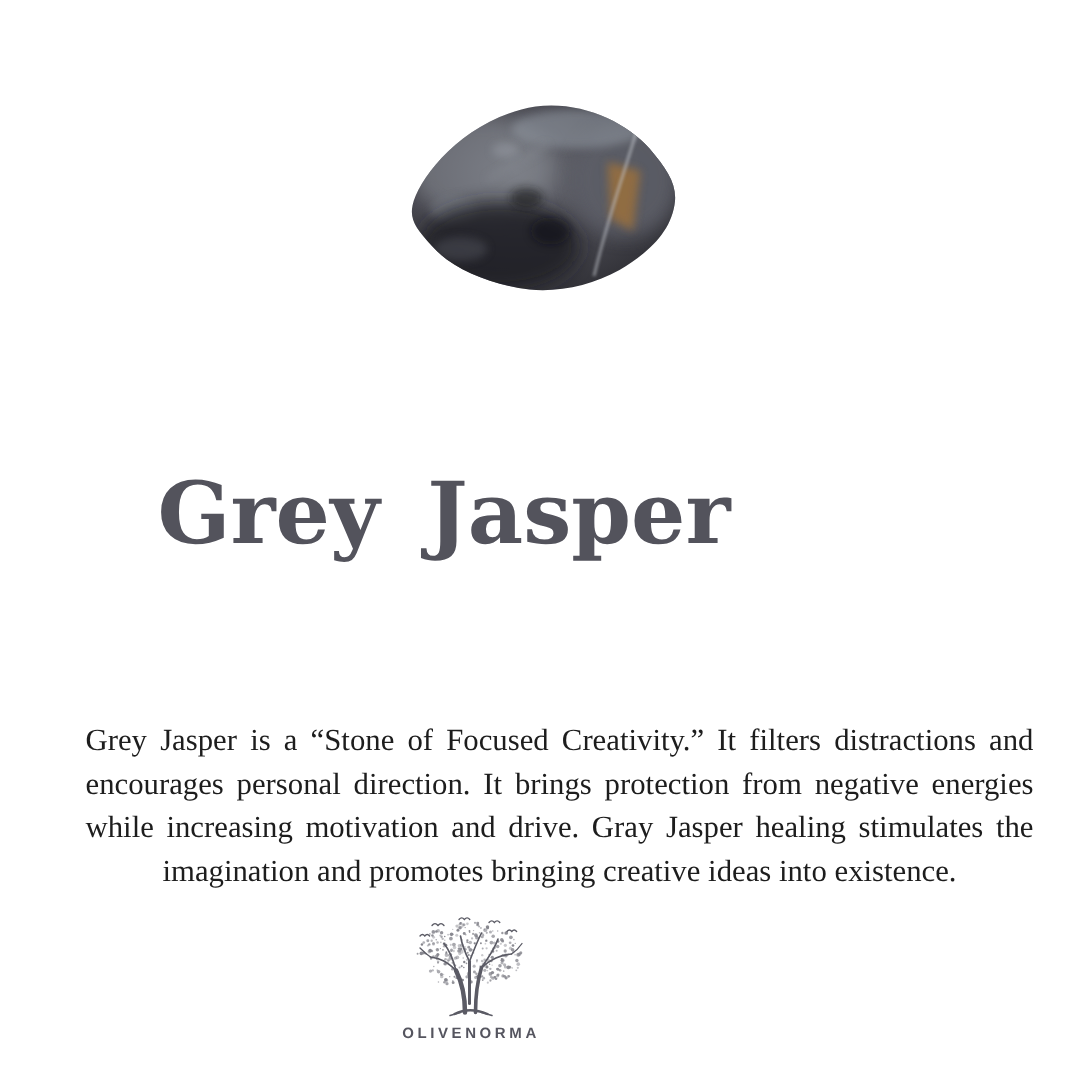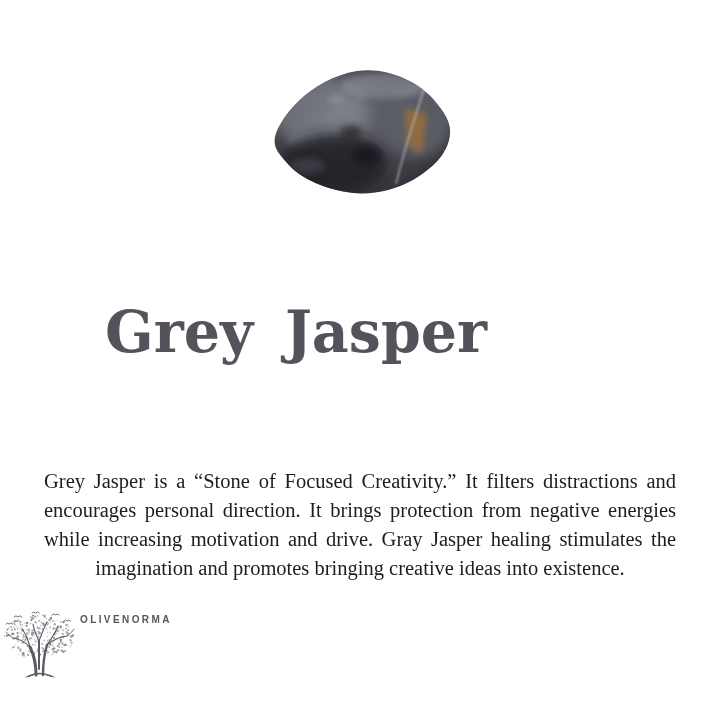--- a/index.html
+++ b/index.html
@@ -8,21 +8,21 @@
     width:720px;height:720px;
     margin:0 auto;
     background:#ffffff;
     overflow:hidden;
     font-family:"Liberation Sans",sans-serif;
   }
   .stone-wrap{
     position:absolute;left:267px;top:66px;width:190px;height:132px;
   }
   .title{
-    position:absolute;left:0;top:299px;width:592px;
+    position:absolute;left:0;top:310px;width:592px;
     text-align:center;
     font-family:"DejaVu Serif","Liberation Serif",serif;
     font-weight:bold;
     font-size:57px;line-height:66px;
     letter-spacing:0px;word-spacing:12px;
     color:#53535c;
     margin:0;
   }
   .subtitle{
     position:absolute;left:0;top:396px;width:720px;
@@ -33,25 +33,25 @@
     letter-spacing:1.2px;word-spacing:9px;
     color:#515159;
   }
   .description{
     position:absolute;left:44px;top:467px;width:632px;
     font-family:"Liberation Serif","DejaVu Serif",serif;
     font-size:20.5px;line-height:29px;
     color:#1d1d1d;
     text-align:justify;
     text-align-last:center;
-    margin:0;
+    margin:13px;
   }
   .brand{
     position:absolute;left:0;top:611px;width:628px;
-    display:flex;flex-direction:row;
+    display:flex;flex-direction:column;align-items:center;
   }
   .brand-name{
     margin-top:3px;
     font-family:"Liberation Sans",sans-serif;
     font-weight:bold;
     font-size:10px;
     letter-spacing:2.4px;
     color:#55555f;
   }
 </style>

